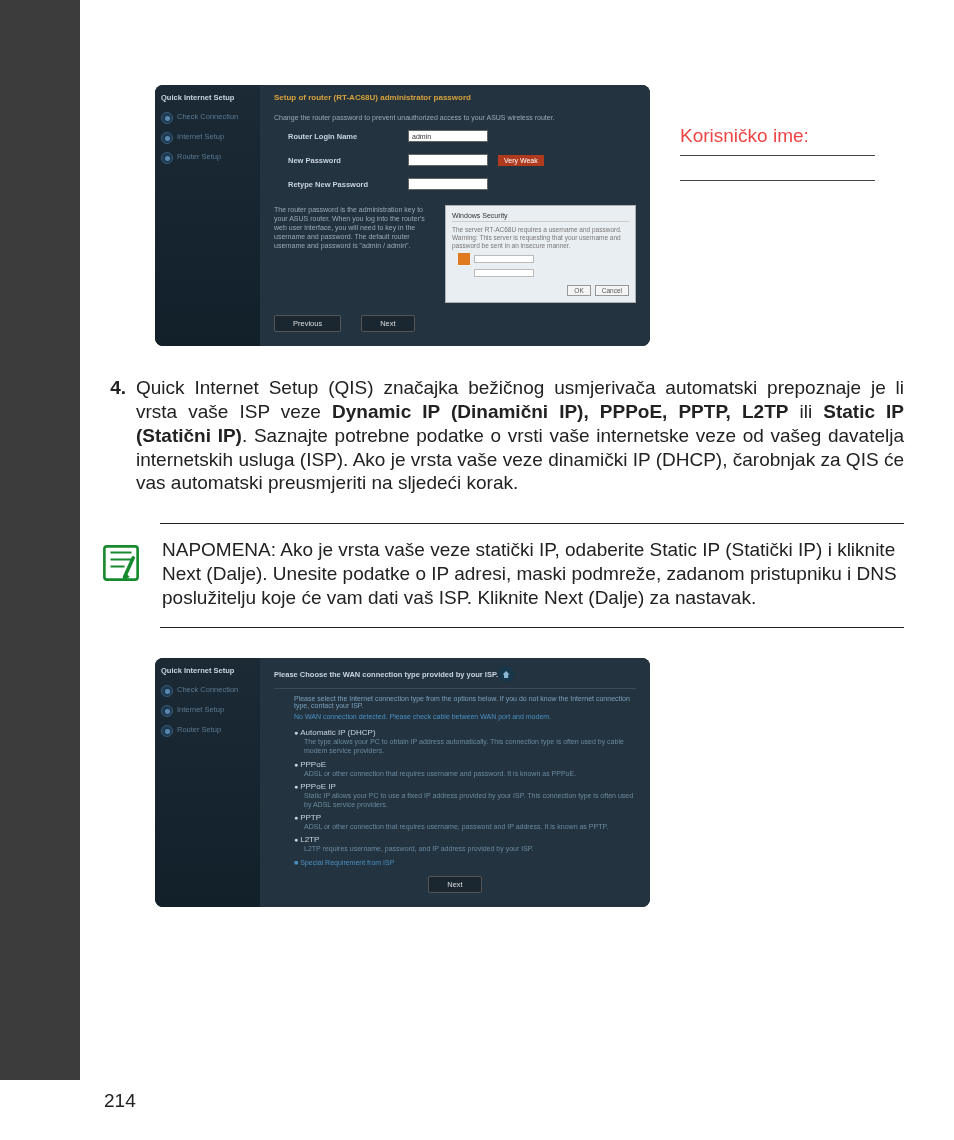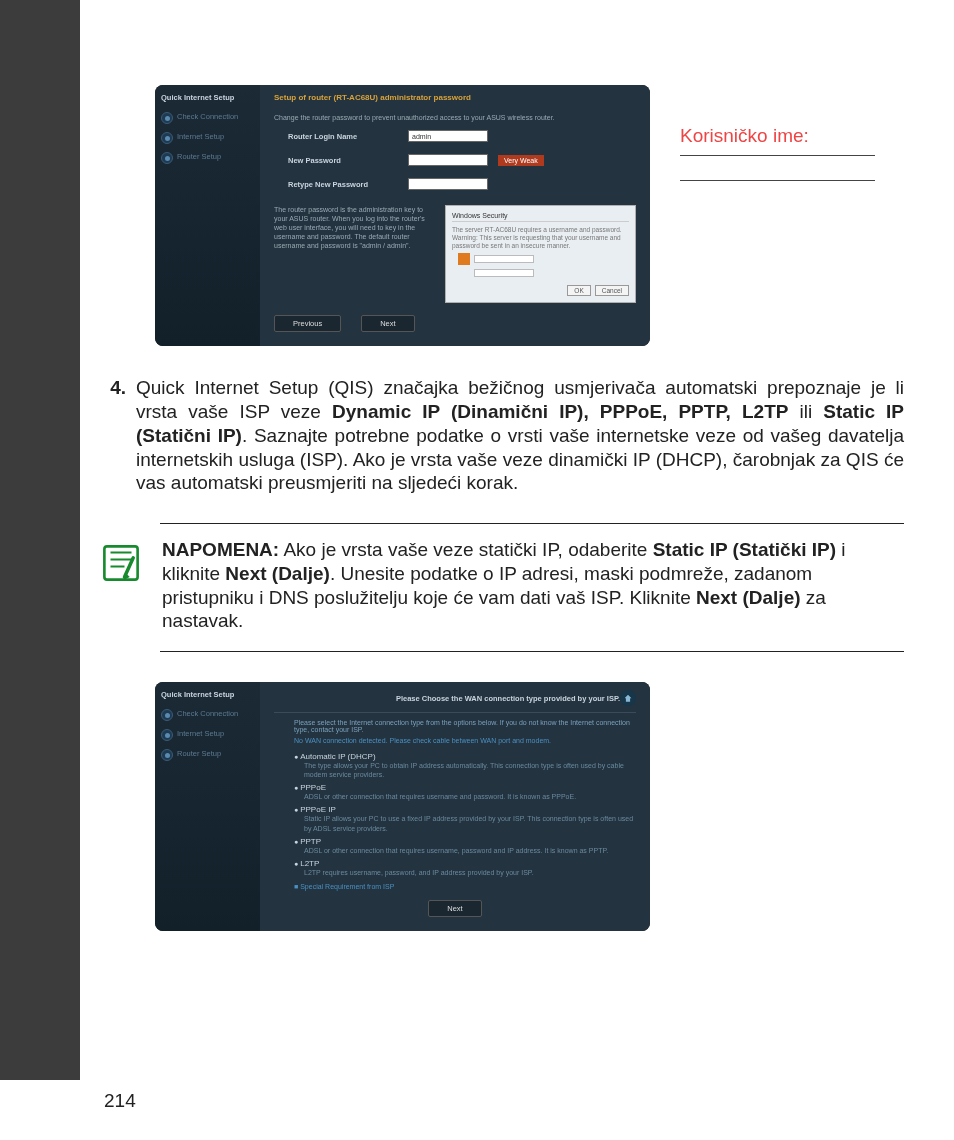--- a/index.html
+++ b/index.html
@@ -156,30 +156,30 @@
     display:flex;
     gap: 20px;
     border-top: 1px solid #222;
     border-bottom: 1px solid #222;
     margin: 10px 0 30px 60px;
     padding: 14px 0 18px;
     font-size: 19px;
     line-height: 1.25;
   }
   .note-icon { flex:none; margin-left:-60px; width:42px; height:42px; color:#178a2e; margin-top: 4px;}
-  .note-text b { font-weight: bold; }
+  .note-text b { font-weight: normal; }
   
   .shot2-main {
     flex:1;
     background:#23333f;
     padding: 8px 14px 14px;
     color:#9aaab5;
   }
   .shot2-top {
-    display:flex; justify-content:flex-end; align-items:center;
+    display:flex; justify-content:flex-start; align-items:center;
     color:#c8d4df; font-size:7.5px; font-weight:bold;
     border-bottom:1px solid #3a4c5a; padding-bottom:6px; margin-bottom:6px;
   }
   .shot2-top .home {
     width:16px; height:16px; border-radius:50%; background:#17364a;
     display:flex; align-items:center; justify-content:center;
   }
   .shot2-top .home:after{content:""; width:7px; height:7px; background:#8ab8d4; clip-path:polygon(50% 0,100% 50%,80% 50%,80% 100%,20% 100%,20% 50%,0 50%);}
   .shot2-body { margin-left: 20px; }
   .shot2-intro { color:#7aa0bc; font-size:7px; margin-bottom:4px;}

